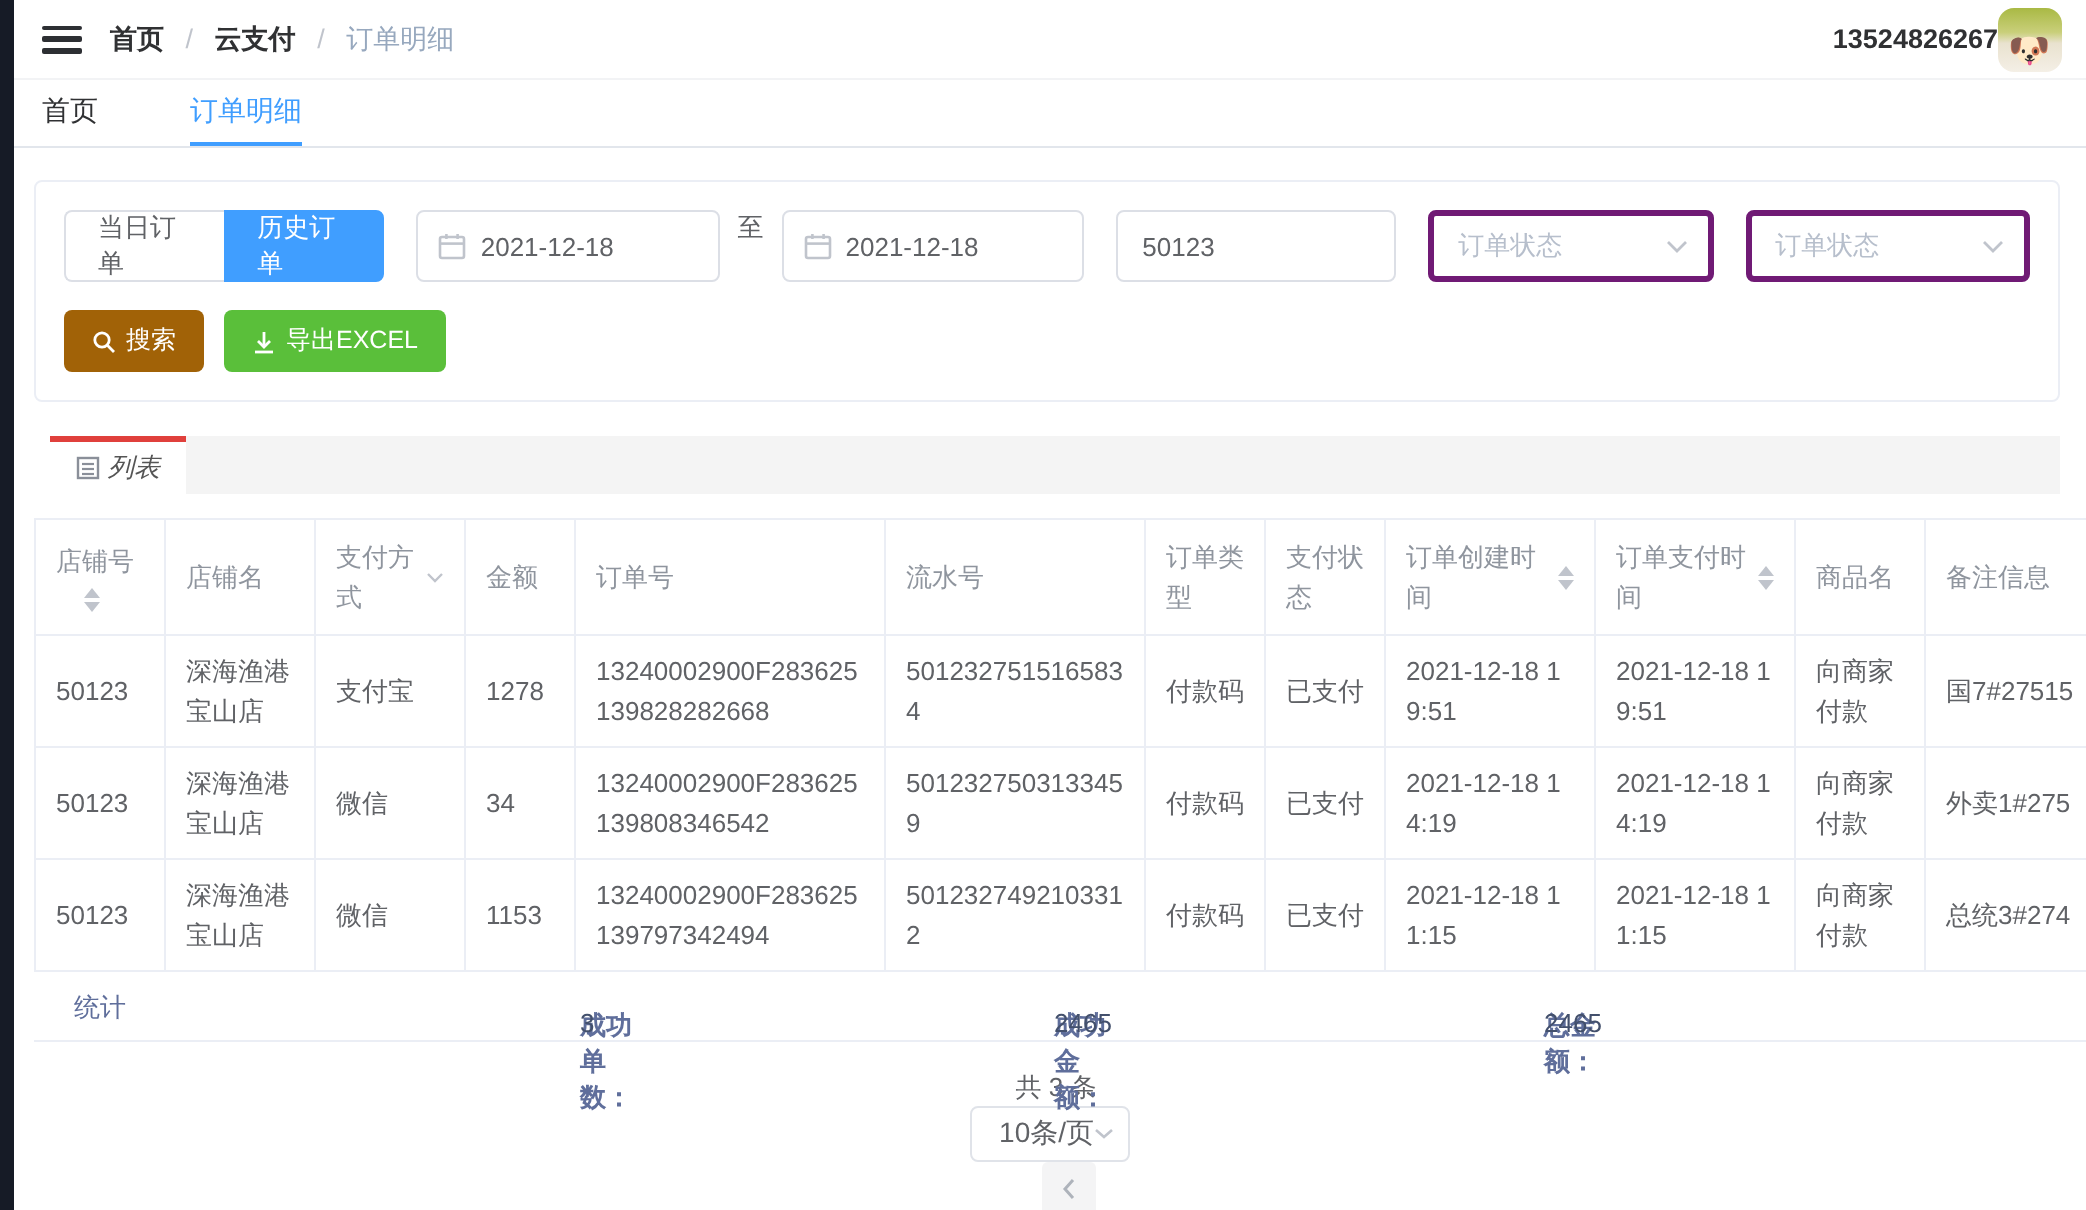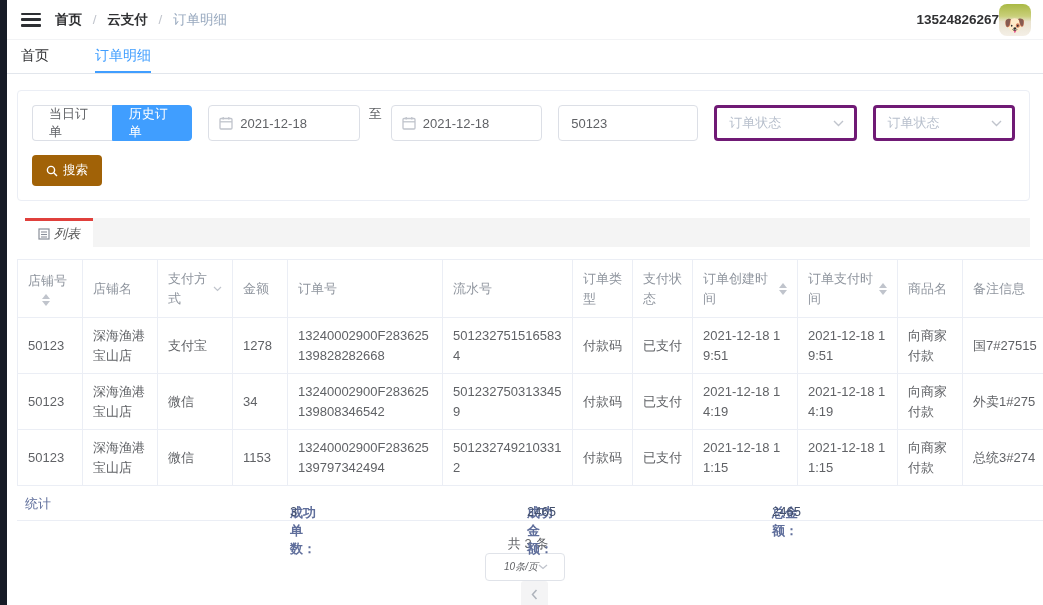--- a/index.html
+++ b/index.html
@@ -76,32 +76,32 @@
   .sort-carets.under { margin-left:14px; }
   .caret-up { width:0; height:0; border-left:4px solid transparent;
     border-right:4px solid transparent; border-bottom:5px solid #c0c4cc; }
   .caret-down { width:0; height:0; border-left:4px solid transparent;
     border-right:4px solid transparent; border-top:5px solid #c0c4cc; }
 
   
   .summary { margin-left:10px; width:1033px; height:35px; position:relative;
     border-bottom:1px solid #ebeef5; }
   .summary span { position:absolute; top:9px; }
-  .sum-title { left:8px; color:#5f6e9b; }
+  .sum-title { left:20px; color:#5f6e9b; }
   .sum-l1 { left:273px; } .sum-l2 { left:510px; } .sum-l3 { left:755px; }
   .sum-label { color:#5f6e9b;font-weight:bold; }
   .sum-value { color:#43506c; }
 
   
   .pagination { margin:14px 0 0 18px; display:flex; align-items:center; font-size:13px;
     color:#606266;flex-direction:column; }
   .pg-total { margin-right:12px; }
   .pg-size { width:80px; height:28px; border:1px solid #e0e3e9; border-radius:4px;
-    display:flex; align-items:center; justify-content:center; padding:0 7px 0 9px;
-    color:#606266; cursor:pointer; margin-right:18px; font-size:10px;font-style:italic; }
+    display:flex; align-items:center; justify-content:flex-end; padding:0 7px 0 9px;
+    color:#606266; cursor:pointer; margin-right:18px; font-size:14px; }
   .pg-btn { width:27px; height:27px; border-radius:3px; background:#f4f4f5; color:#aeb3bb;
     display:flex; align-items:center; justify-content:center; cursor:pointer; margin:0 5px; }
   .pg-page { width:27px; height:27px; border-radius:3px; background:#409eff; color:#fff;
     display:flex; align-items:center; justify-content:center; cursor:pointer; margin:0 5px;
     font-size:13px; }
   .pg-goto { margin-left:16px; display:flex; align-items:center; gap:12px; }
   .pg-goto input { width:42px; height:28px; border:1px solid #dcdfe6; border-radius:4px;
     text-align:center; font-size:13px; color:#606266; outline:none;
     font-family:"Liberation Sans","DejaVu Sans",sans-serif; }
   .icon { flex:none; display:inline-flex; }
@@ -185,20 +185,30 @@
     </div>
     <div class="action-row">
       <button class="btn btn-search">
         <span class="icon">
           <svg width="12" height="12" viewBox="0 0 12 12">
               <circle cx="5" cy="5" r="3.6" fill="none" stroke="#fff" stroke-width="1.4"></circle>
               <line x1="7.8" y1="7.8" x2="11" y2="11" stroke="#fff" stroke-width="1.4"></line>
             </svg>
         </span>
         <span>搜索</span>
+      </button>
+      <button class="btn btn-export">
+        <span class="icon">
+          <svg width="12" height="12" viewBox="0 0 12 12">
+              <line x1="6" y1="1" x2="6" y2="8" stroke="#fff" stroke-width="1.4"></line>
+              <polyline points="3,5.5 6,8.5 9,5.5" fill="none" stroke="#fff" stroke-width="1.4"></polyline>
+              <line x1="1.5" y1="11" x2="10.5" y2="11" stroke="#fff" stroke-width="1.4"></line>
+            </svg>
+        </span>
+        <span>导出EXCEL</span>
       </button>
     </div>
   </div>
 
   <div class="strip">
     <div class="strip-tab">
       <span class="icon">
         <svg width="12" height="12" viewBox="0 0 12 12">
             <rect x="1" y="1" width="10" height="10" fill="none" stroke="#8a8f99" stroke-width="1.2"></rect>
             <line x1="3" y1="4" x2="9" y2="4" stroke="#8a8f99" stroke-width="1.1"></line>

